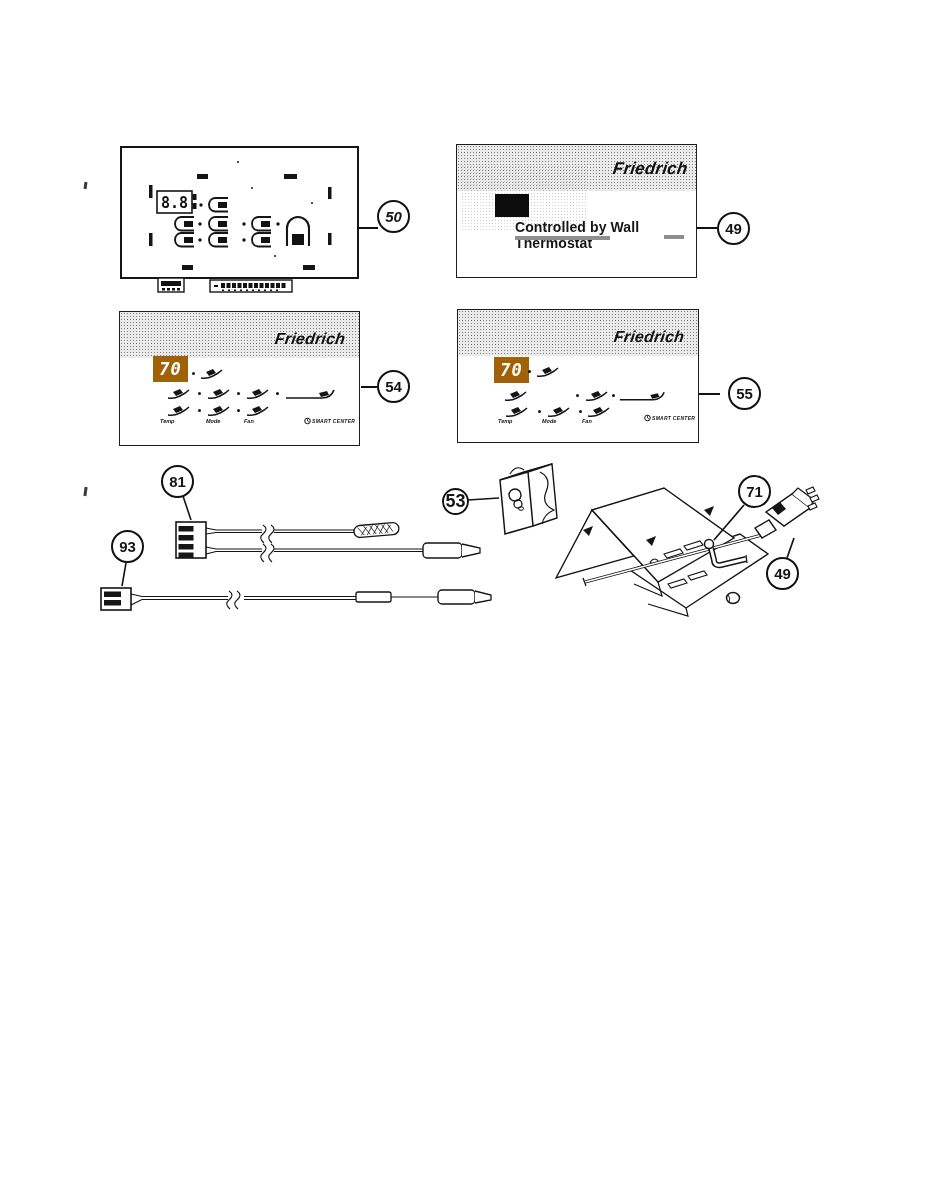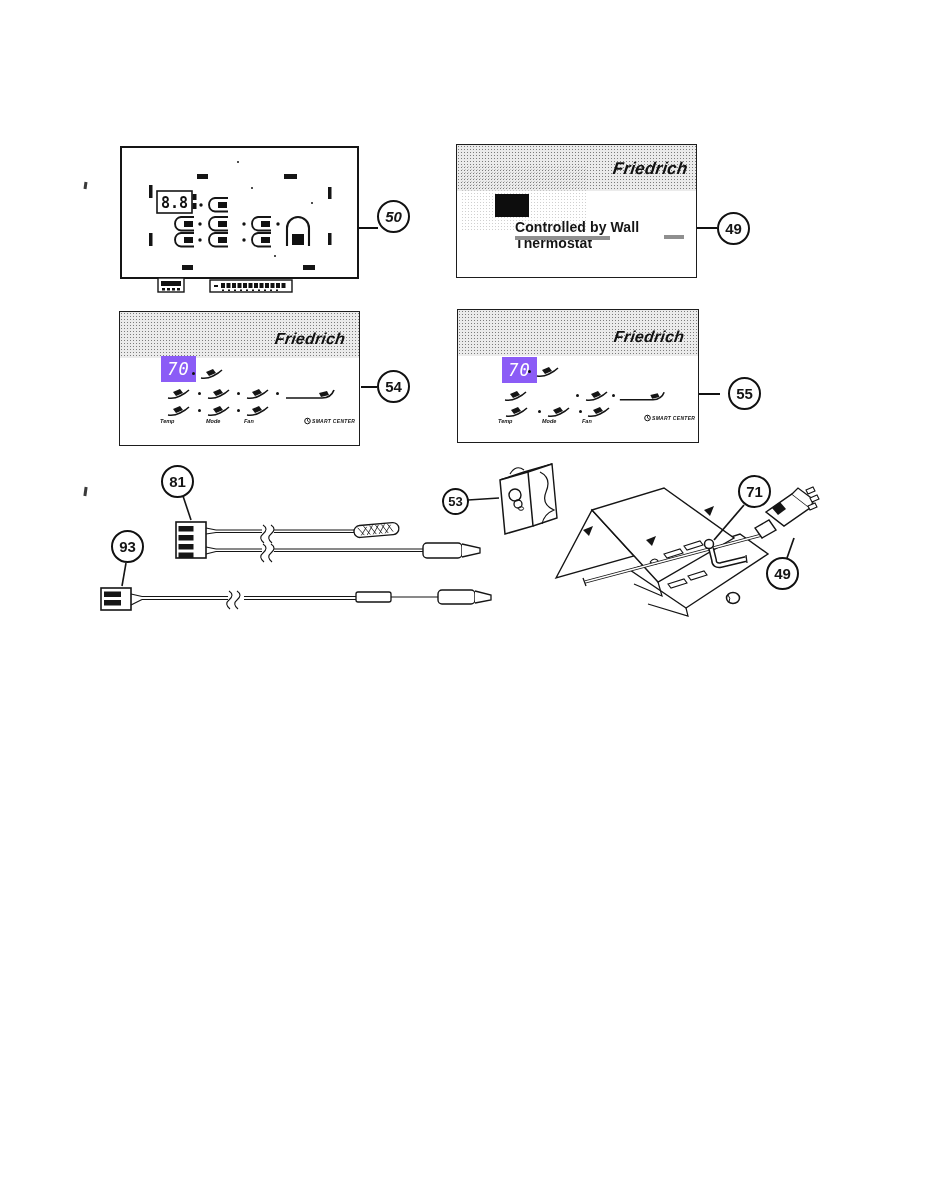--- a/index.html
+++ b/index.html
@@ -23,27 +23,27 @@
   }
   .brand {
     position:absolute; font-weight:bold; font-style:italic;
     transform:skewX(-8deg); letter-spacing:0.2px; color:#111;
   }
   .callout {
     position:absolute; width:33px; height:33px; border:2.5px solid #111;
     border-radius:50%; background:#fff; display:flex; align-items:center;
     justify-content:center; font-weight:bold; font-size:15px; z-index:5;
   }
-  .callout.small { width:27px; height:27px; font-size:13px; }
+  .callout.small { width:27px; height:27px; font-size:18px; }
   .leader { position:absolute; height:2px; background:#111; z-index:4; }
   .led {
-    position:absolute; background:#8b5cf6; color:#fff; display:flex;
+    position:absolute; background:#a16207; color:#fff; display:flex;
     align-items:center; justify-content:center;
-    font-family:"DejaVu Sans Mono", monospace; font-weight:normal;
-    font-style:italic; letter-spacing:1px;margin-left:8px;
+    font-family:"DejaVu Sans Mono", monospace; font-weight:bold;
+    font-style:italic; letter-spacing:1px;
   }
   .dot { position:absolute; width:3px; height:3px; background:#111; border-radius:50%; }
   .pict { position:absolute; }
   .lbl { position:absolute; font-size:5.5px; font-weight:bold; font-style:italic; }
   .sc {
     position:absolute; display:flex; align-items:center; gap:1px;
     font-size:5px; font-weight:bold; font-style:italic; letter-spacing:0.3px;
   }
   .win { position:absolute; background:#0d0d0d; }
   .fine { position:absolute; height:3.5px; background:#8f8f8f; filter:blur(0.5px); }

